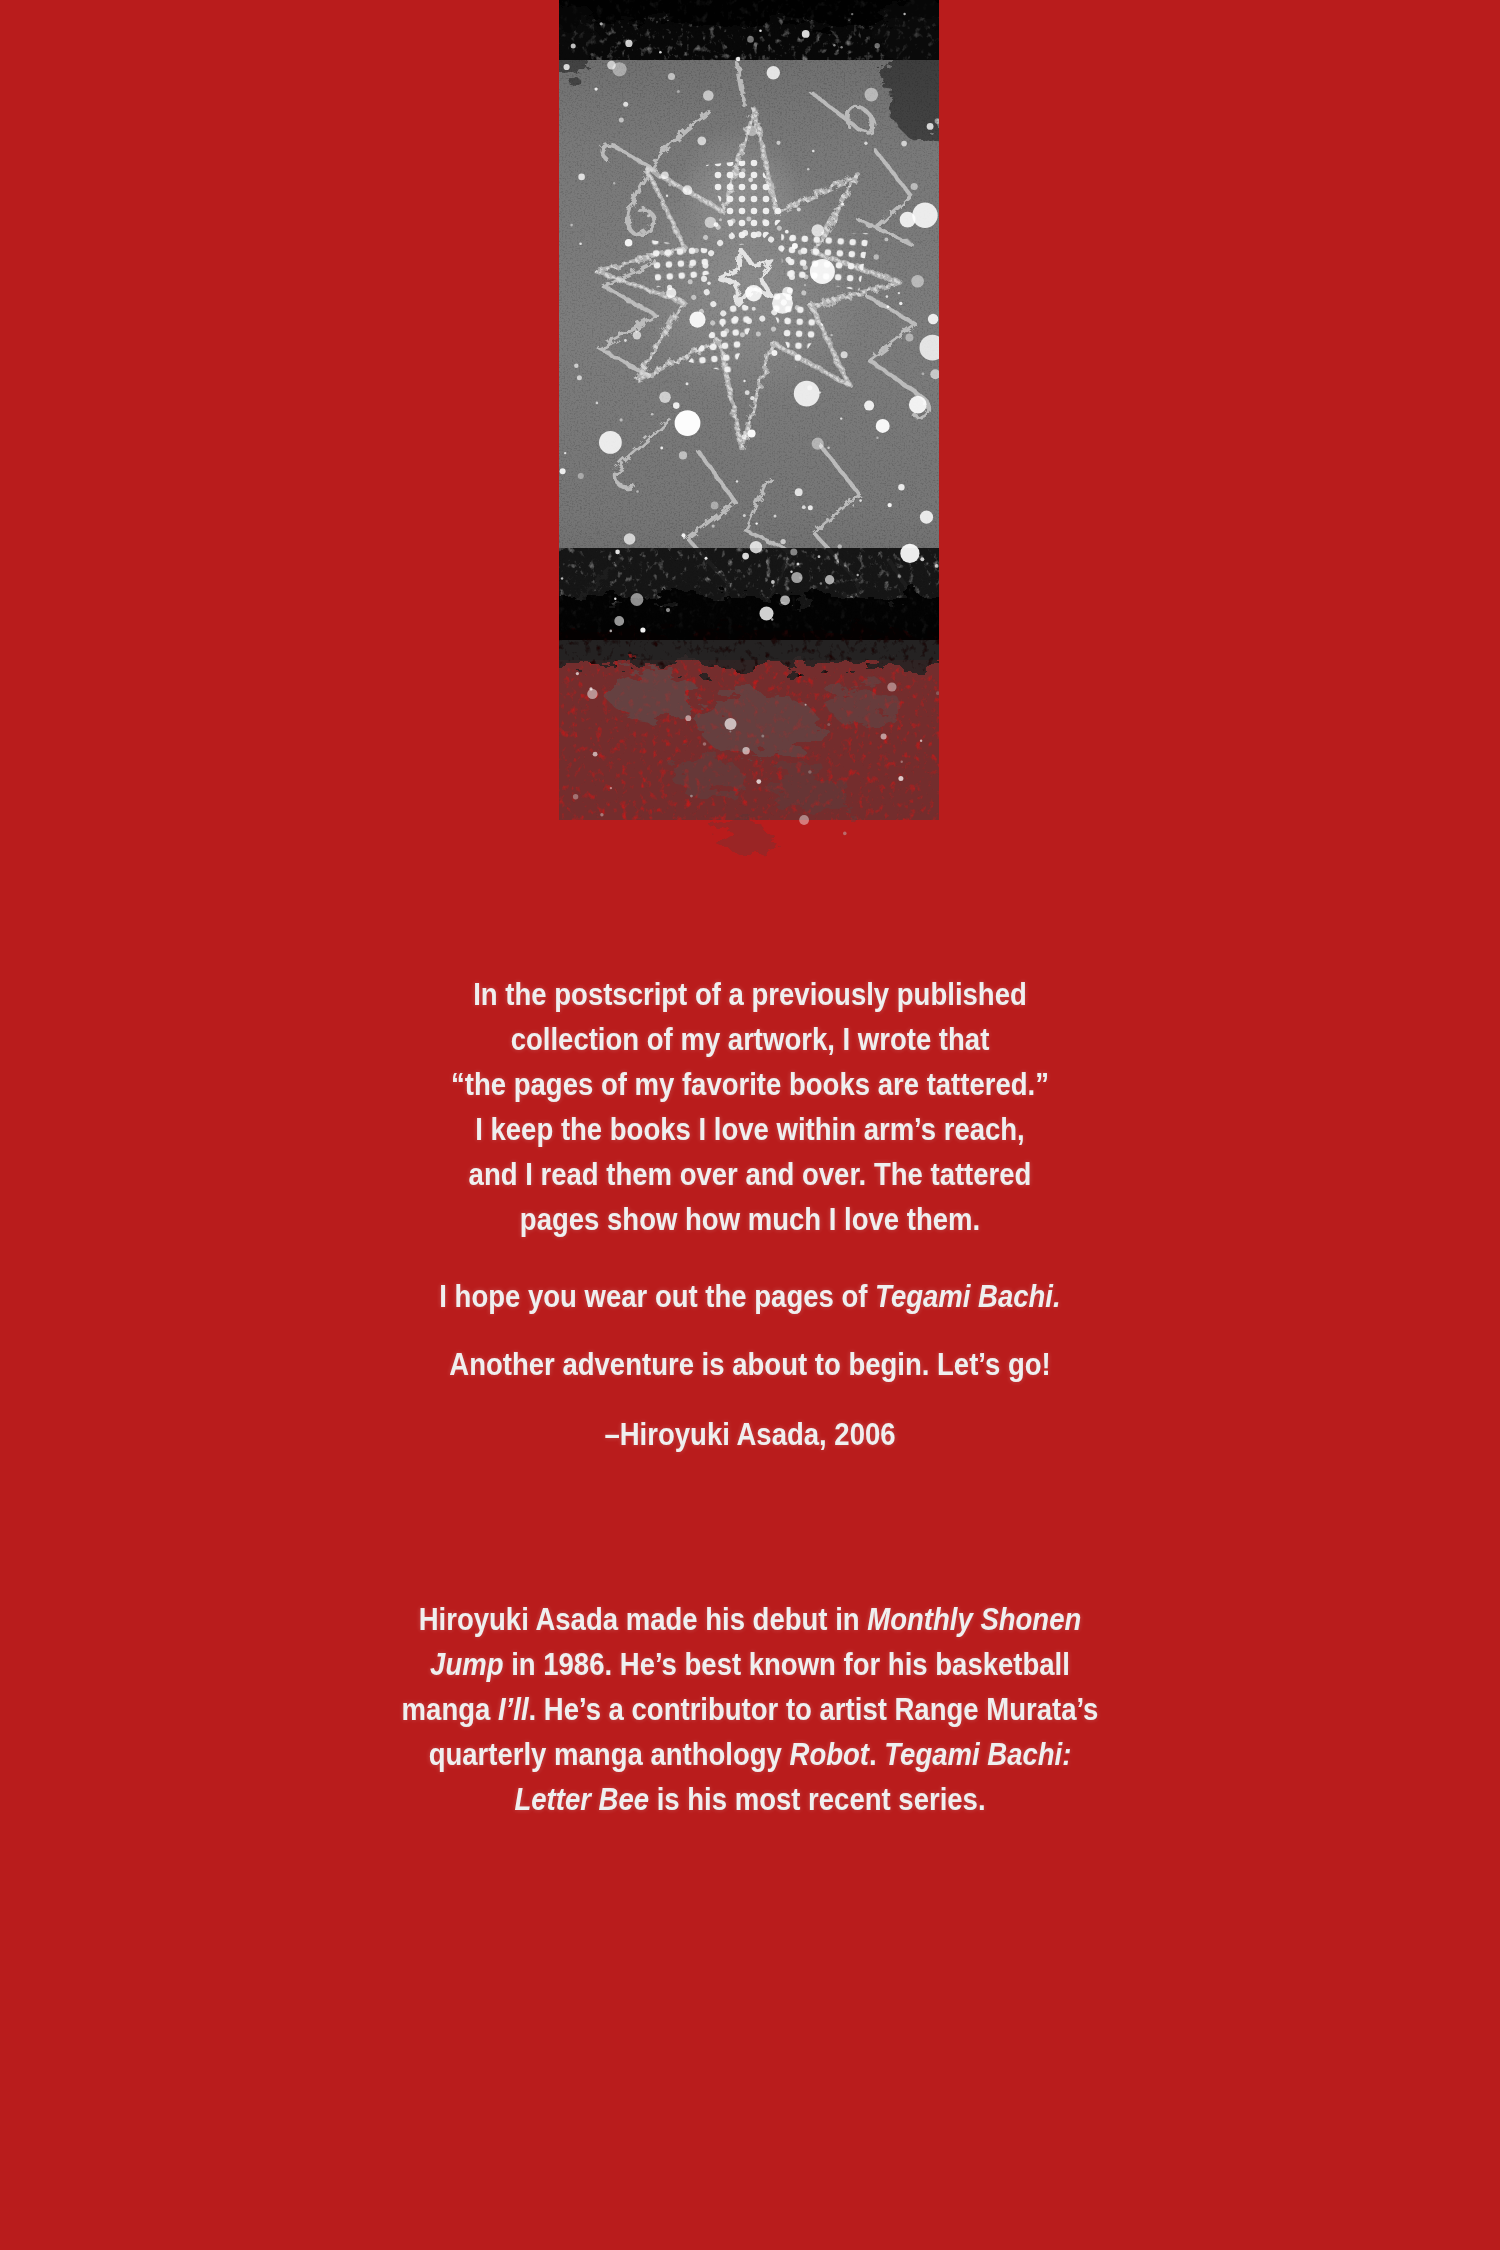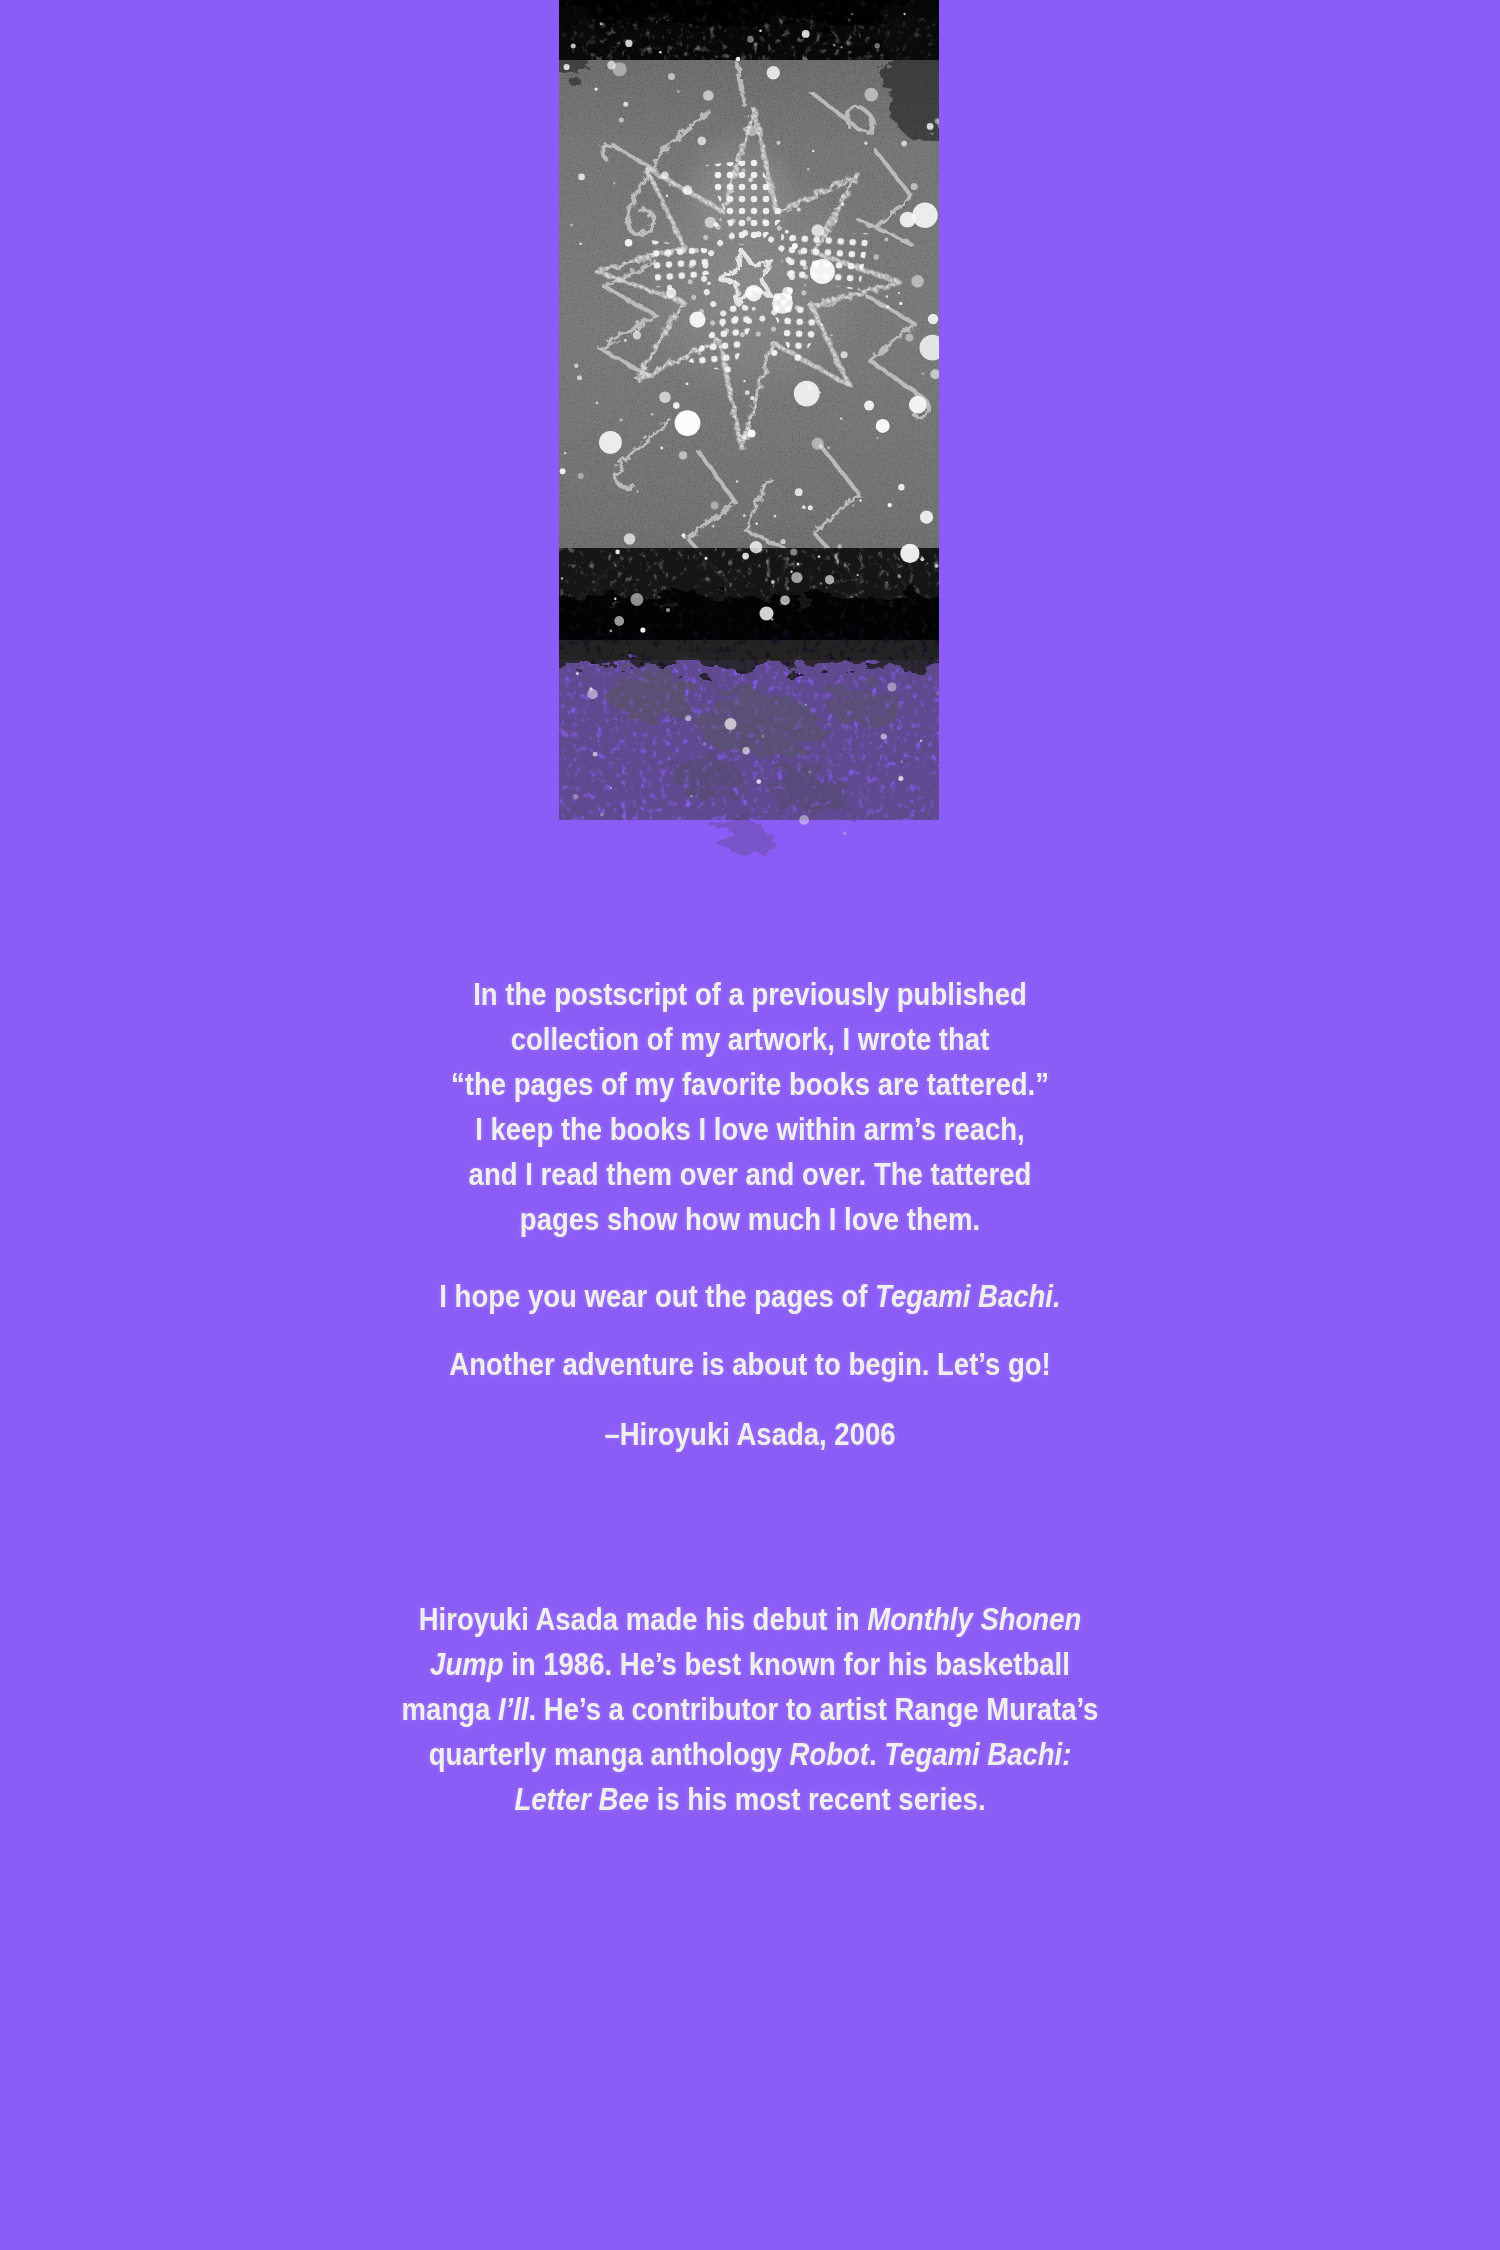--- a/index.html
+++ b/index.html
@@ -1,21 +1,21 @@
 <!DOCTYPE html>
 <html><head>
 <meta charset="utf-8">
 <style>
   html,body{margin:0;padding:0;}
   body{
     width:1500px;height:2250px;position:relative;overflow:hidden;
     background:#000;
     font-family:"Liberation Sans","DejaVu Sans",sans-serif;
   }
-  .page{position:absolute;inset:0;background:#8b5cf6;}
+  .page{position:absolute;inset:0;background:#b91c1c;}
   .illustration{
     position:absolute;left:559px;top:0;width:380px;height:880px;
   }
   .textblock{
     position:absolute;left:0;width:1500px;
     text-align:center;
     color:#efefef;
     font-weight:bold;
     font-size:32px;
     line-height:45px;

